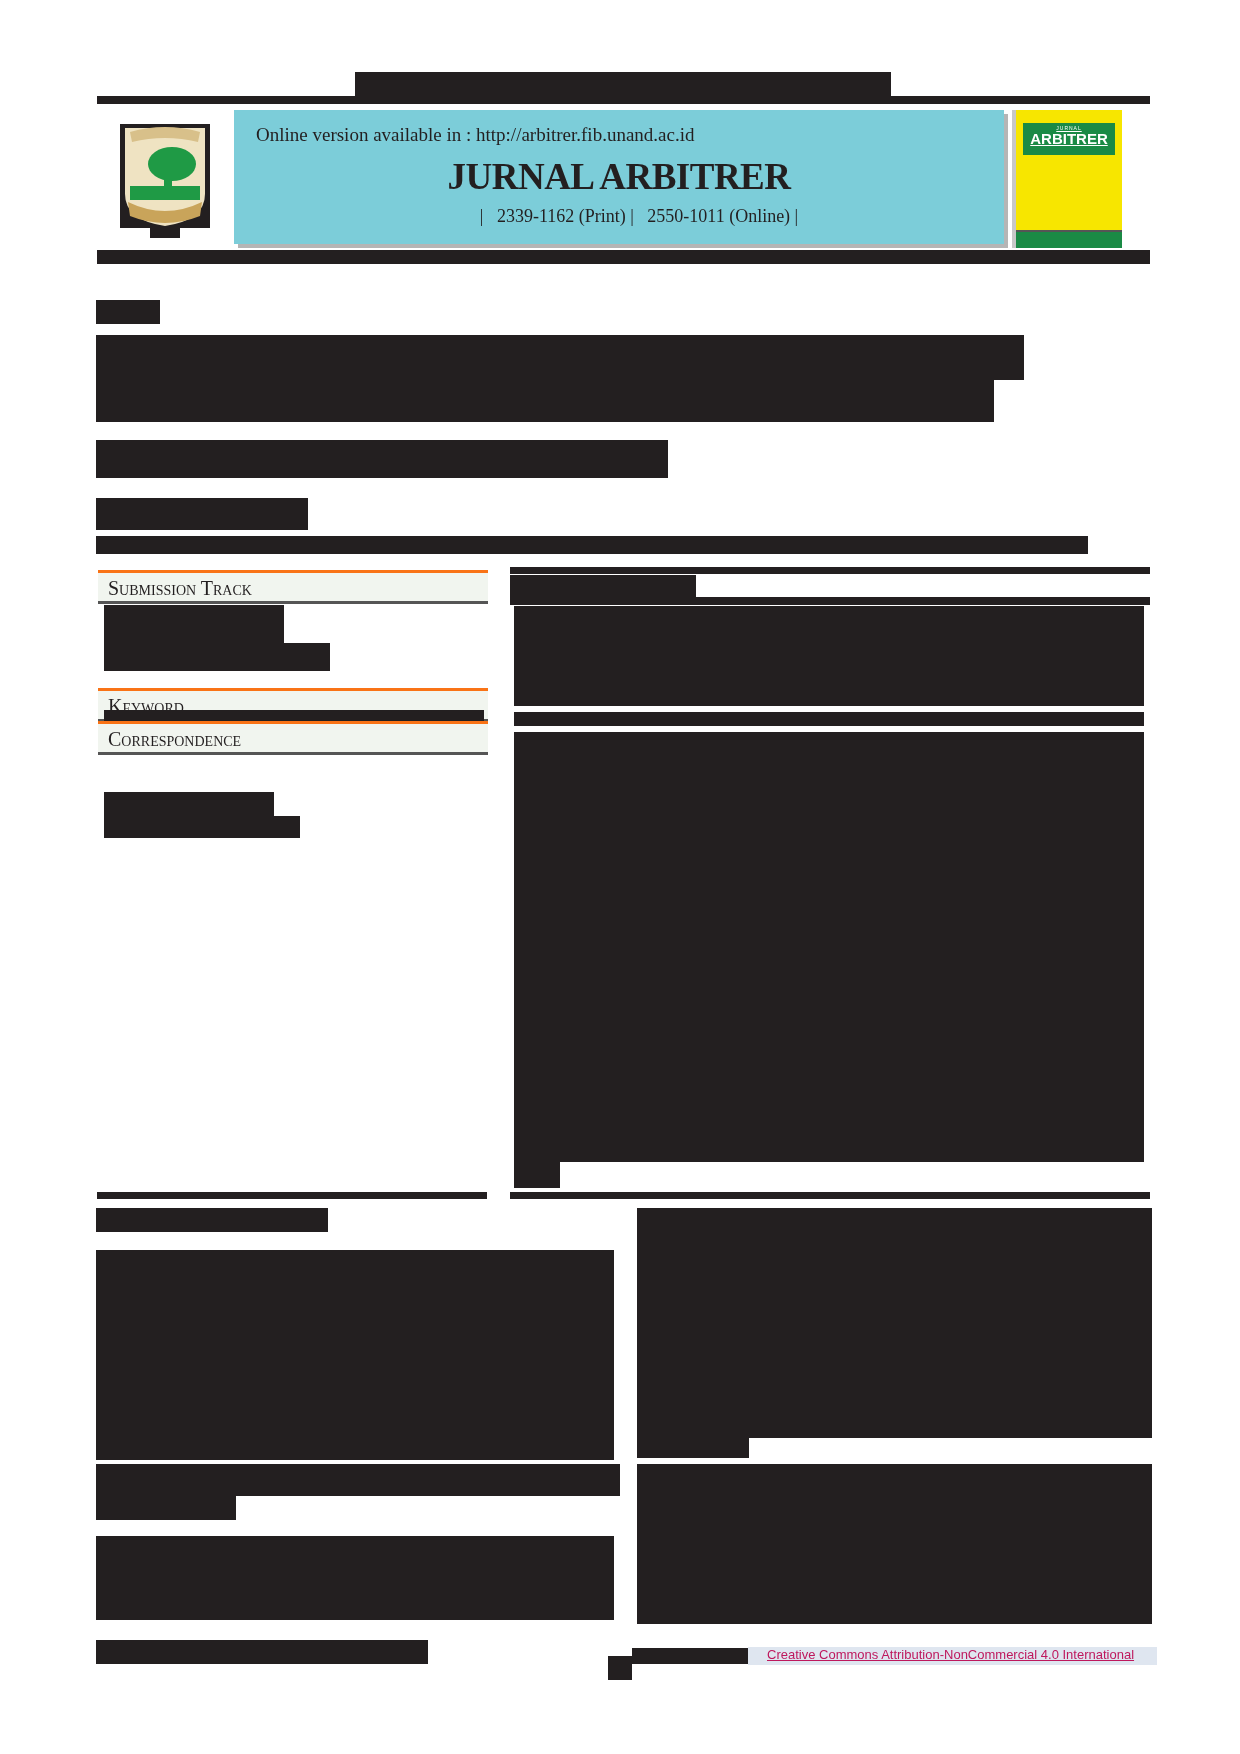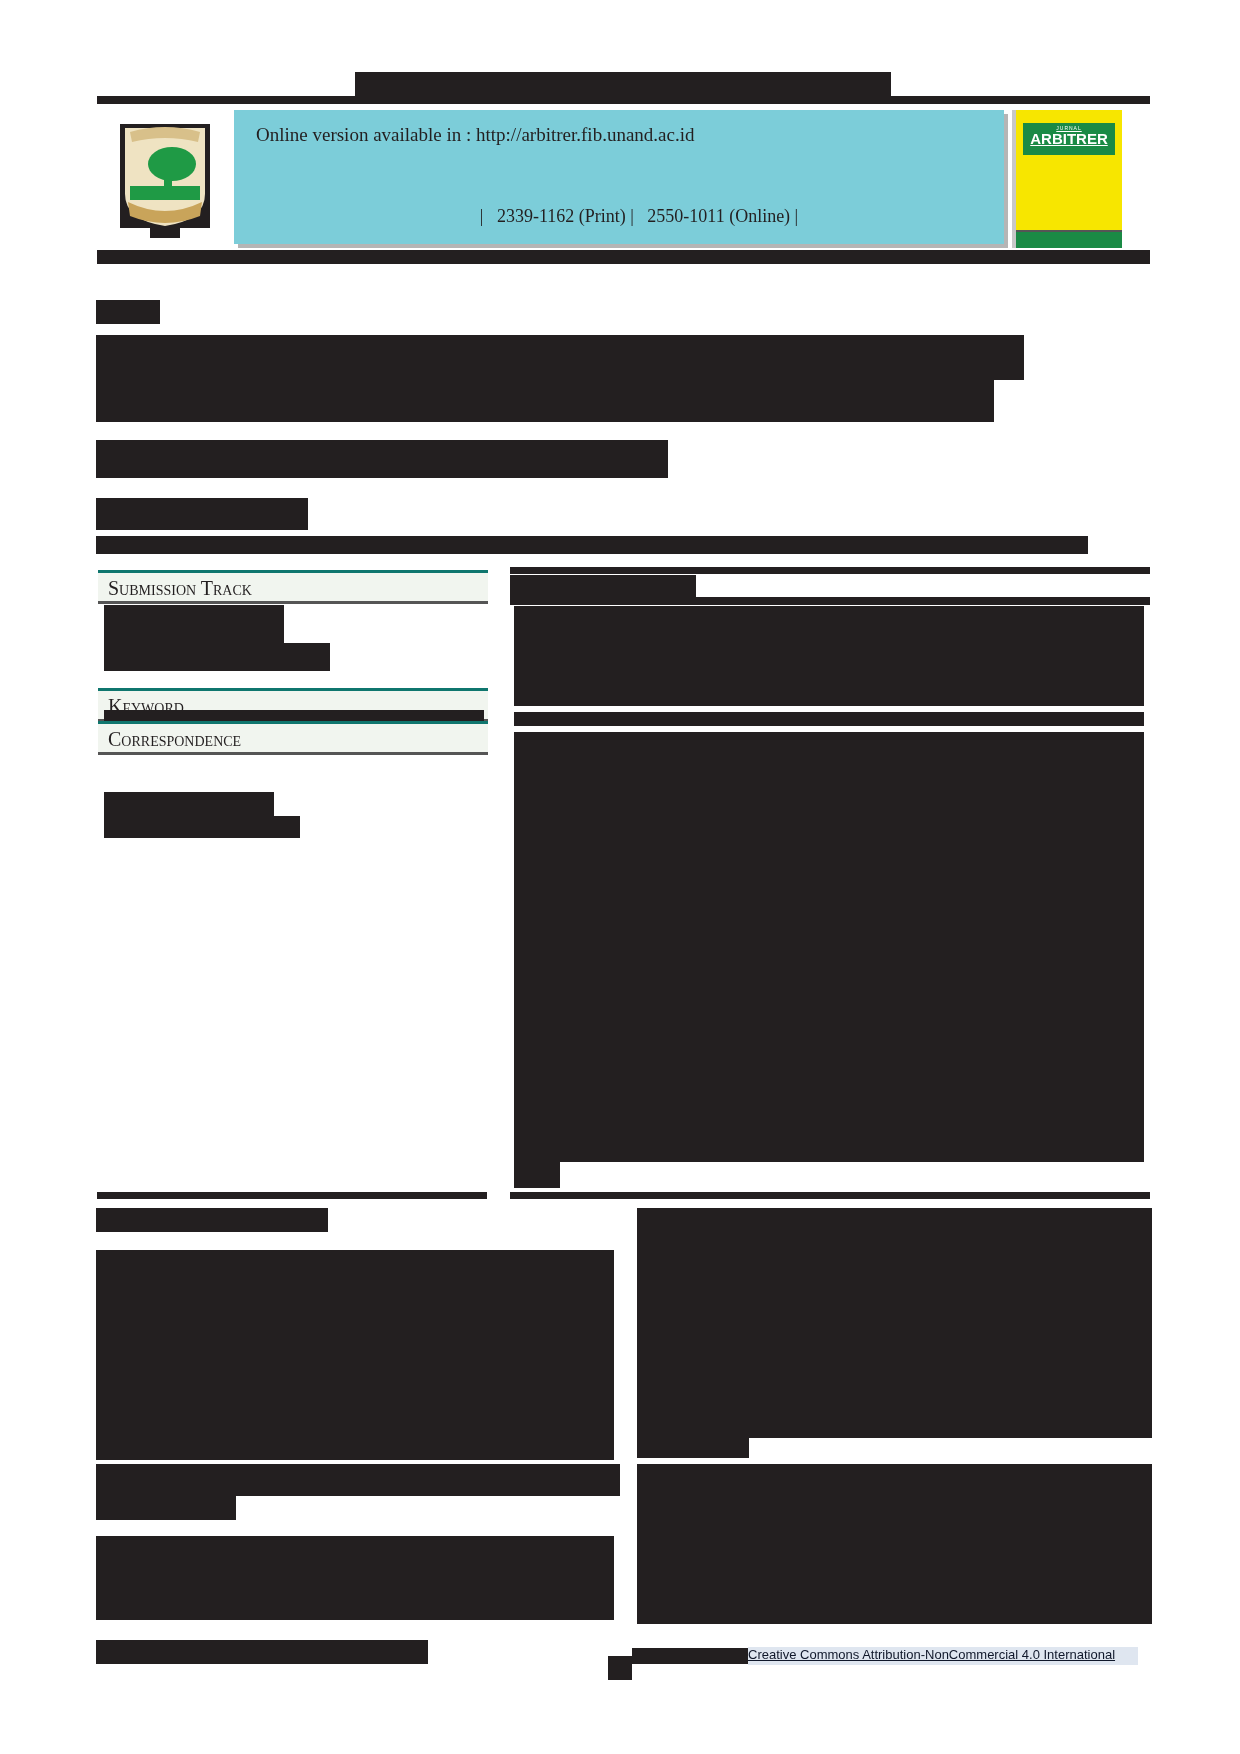--- a/index.html
+++ b/index.html
@@ -17,24 +17,24 @@
   .logo { position: absolute; left: 120px; top: 124px; width: 90px; height: 114px; }
   .cover { position: absolute; left: 1016px; top: 110px; width: 106px; height: 138px;
            background: #f7e600; box-shadow: -4px 0 0 #c8c8c8; }
   .cover .band { position: absolute; left: 7px; top: 13px; width: 92px; height: 32px; background: #1a8a45; color: #fff;
                  text-align: center; text-decoration: underline; }
   .cover .band .small { font-family: "Liberation Sans", sans-serif; font-size: 5px; letter-spacing: 1px; display:block; margin-top: 2px;}
   .cover .band .big { font-family: "Liberation Sans", sans-serif; font-size: 15px; font-weight: bold; display:block; line-height: 15px; }
   .cover .foot { position: absolute; left: 0; bottom: 0; width: 100%; height: 16px; background: #1a8a45; border-top: 2px solid #555; }
   
   .side-head { position: absolute; left: 98px; width: 390px; height: 34px; background: #f1f5ef;
-               border-top: 3px solid #0f766e; border-bottom: 3px solid #555; box-sizing: border-box;
+               border-top: 3px solid #f97316; border-bottom: 3px solid #555; box-sizing: border-box;
                font-variant: small-caps; font-size: 20px; padding: 4px 10px; }
-  .link { position: absolute; color: #0f172a; text-decoration: underline; font-family: "Liberation Sans", sans-serif;
-          font-size: 13px; white-space: nowrap; overflow: hidden; }
+  .link { position: absolute; color: #be185d; text-decoration: underline; font-family: "Liberation Sans", sans-serif;
+          font-size: 13px; white-space: nowrap; overflow: hidden; padding-left: 19px; }
 </style>
 </head>
 <body>
 
 <div class="rule" style="left:97px;top:96px;width:1053px;height:8px;"></div>
 <div class="bar" style="left:355px;top:72px;width:536px;height:32px;"></div>
 
 <div class="logo">
   <svg width="90" height="114" viewBox="0 0 90 114">
     <rect x="0" y="0" width="90" height="104" fill="#231f20"></rect>
@@ -43,20 +43,21 @@
     <ellipse cx="52" cy="40" rx="24" ry="17" fill="#1f9a45"></ellipse>
     <rect x="44" y="44" width="8" height="26" fill="#1f9a45"></rect>
     <rect x="10" y="62" width="70" height="14" fill="#1f9a45"></rect>
     <path d="M8 78 Q45 96 82 78 L80 92 Q45 106 10 92 Z" fill="#c9a45a"></path>
     <rect x="30" y="104" width="30" height="10" fill="#231f20"></rect>
   </svg>
 </div>
 
 <div class="banner">
   <div class="line1">Online version available in : http://arbitrer.fib.unand.ac.id</div>
+  <div class="title">JURNAL ARBITRER</div>
   <div class="issn" style="white-space:pre;margin-left:20px;">|   2339-1162 (Print) |   2550-1011 (Online) |</div>
 </div>
 
 <div class="cover">
   <div class="band">
     <span class="small">JURNAL</span>
     <span class="big">ARBITRER</span>
   </div>
   <div class="foot"></div>
 </div>

